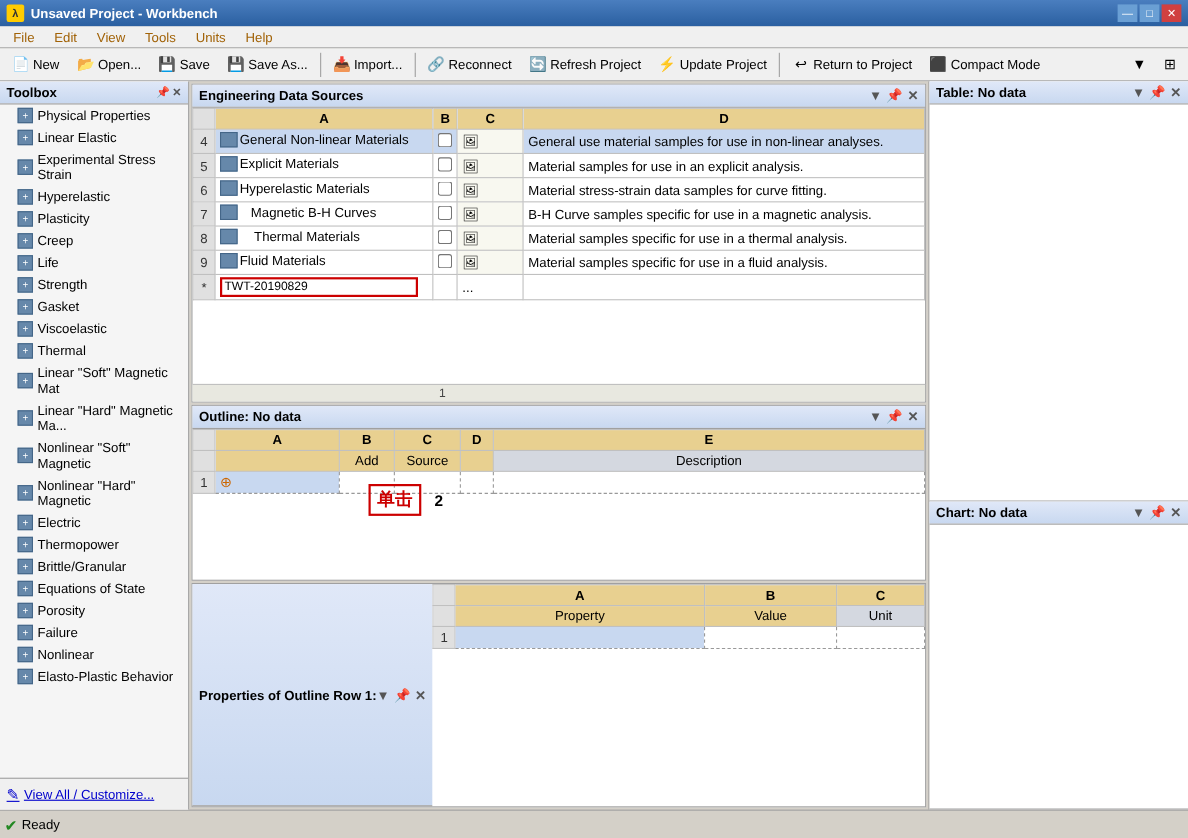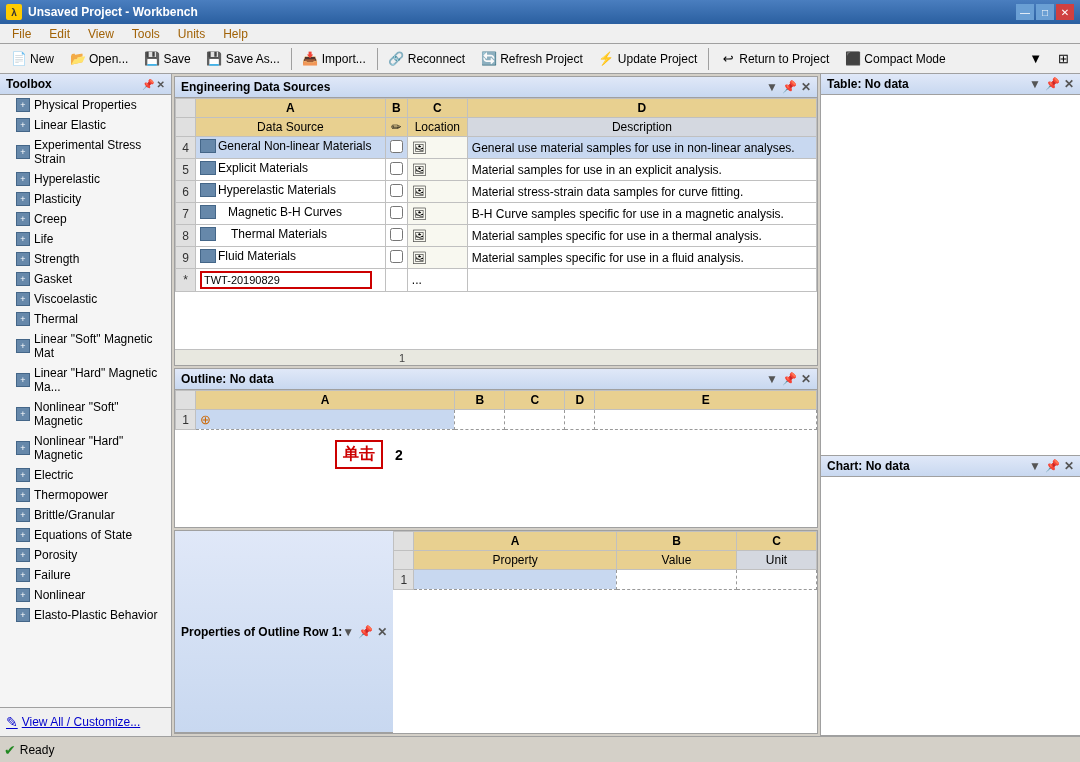--- a/index.html
+++ b/index.html
@@ -183,21 +183,21 @@
       background: white;
       border: 1px solid #a0a0a0;
       margin: 2px 2px 2px 2px;
       display: flex;
       flex-direction: row;
       min-height: 80px;
     }
 
     
     .right-area {
-      width: 260px;
+      width: 236px;
       display: flex;
       flex-direction: column;
       border-left: 1px solid #a0a0a0;
     }
     .right-panel {
       flex: 1;
       background: white;
       border-bottom: 1px solid #a0a0a0;
       display: flex;
       flex-direction: column;
@@ -444,33 +444,20 @@
       <div class="table-scroll">
         <table class="data-table" style="width:100%;">
           <thead>
             <tr>
               <th class="row-num"></th>
               <th class="col-header">A</th>
               <th class="col-header" style="width:22px;">B</th>
               <th class="col-header" style="width:60px;">C</th>
               <th class="col-header">D</th>
             </tr>
-            <tr>
-              <td class="row-num"></td>
-              <td style="background:#e8d090;text-align:center;">
-                <span>Data Source</span>
-              </td>
-              <td style="background:#e8d090;text-align:center;">✏</td>
-              <td style="background:#e8d090;text-align:center;">
-                <span>Location</span>
-              </td>
-              <td style="background:#d4d8e0;text-align:center;">
-                <span>Description</span>
-              </td>
-            </tr>
           </thead>
           <tbody>
             <tr class="active-row">
               <td class="row-num">4</td>
               <td style="background:#c8d8f0;">
                 <span style="display:inline-flex;align-items:center;gap:2px;">
                   <span style="width:16px;height:14px;background:#6688aa;border:1px solid #446688;display:inline-block;"></span>
                   <span>General Non-linear Materials</span>
                 </span>
               </td>
@@ -582,20 +569,28 @@
         <table class="data-table" style="width:100%;">
           <thead>
             <tr>
               <th class="row-num"></th>
               <th class="col-header">A</th>
               <th class="col-header" style="width:50px;">B</th>
               <th class="col-header" style="width:60px;">C</th>
               <th class="col-header" style="width:30px;">D</th>
               <th class="col-header">E</th>
             </tr>
+            <tr>
+              <td class="row-num"></td>
+              <td style="background:#e8d090;"></td>
+              <td style="background:#e8d090;text-align:center;">Add</td>
+              <td style="background:#e8d090;text-align:center;">Source</td>
+              <td style="background:#e8d090;"></td>
+              <td style="background:#d4d8e0;text-align:center;">Description</td>
+            </tr>
           </thead>
           <tbody>
             <tr>
               <td class="row-num">1</td>
               <td style="border:1px dashed #999;min-height:20px;height:20px;background:#c8d8f0;">
                 <span style="color:#cc6600;font-size:13px;">⊕</span>
               </td>
               <td style="border:1px dashed #999;"></td>
               <td style="border:1px dashed #999;"></td>
               <td style="border:1px dashed #999;"></td>

